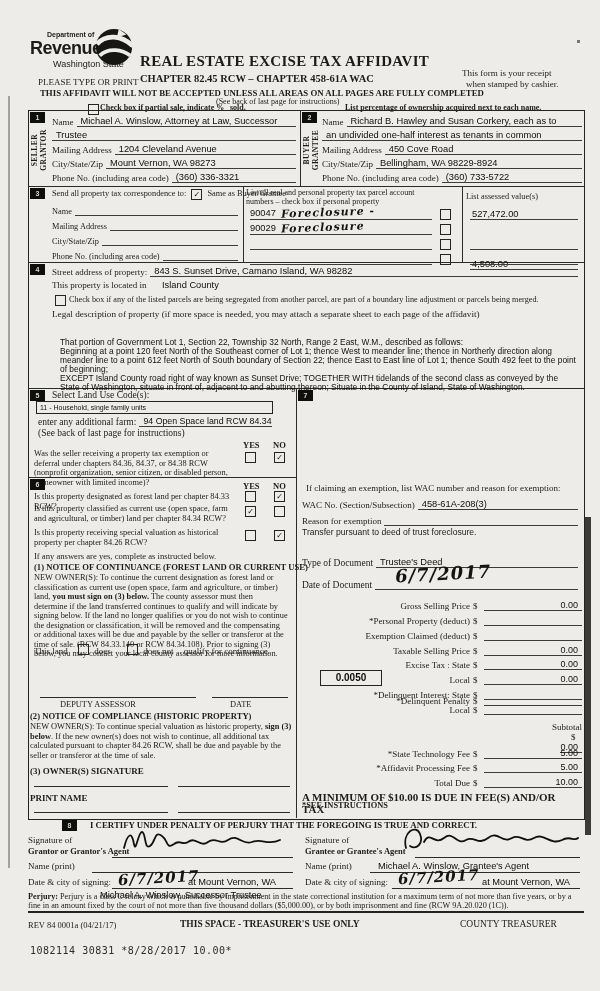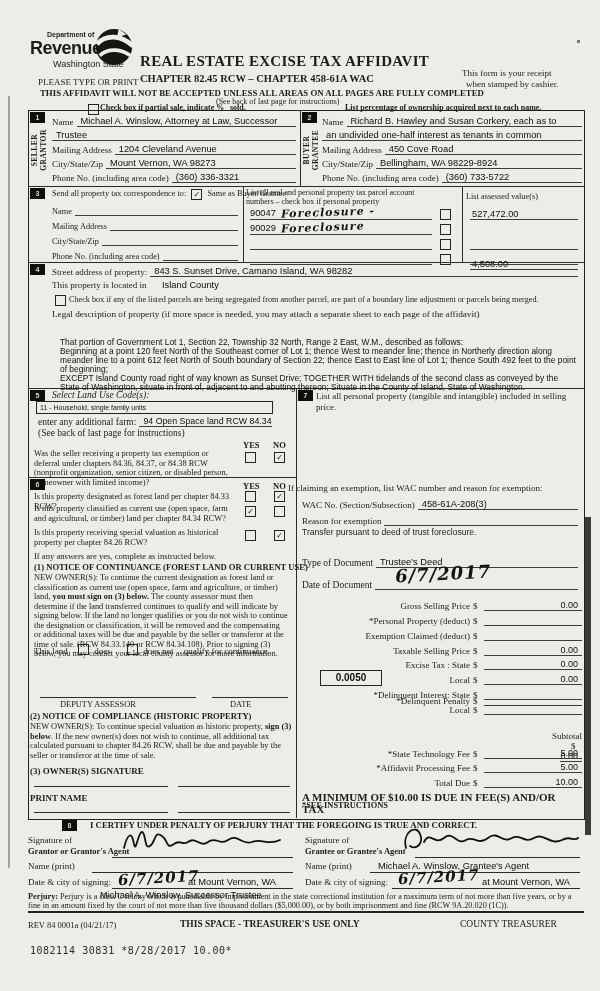--- a/index.html
+++ b/index.html
@@ -17,21 +17,21 @@
   .cb{position:absolute;width:9px;height:9px;border:1px solid #232320;font:bold 8px/9px "DejaVu Sans",sans-serif;text-align:center;color:#10100e;}
   .cbi{display:inline-block;width:9px;height:9px;border:1px solid #232320;font:bold 8px/9px "DejaVu Sans",sans-serif;text-align:center;color:#10100e;vertical-align:-1px;}
   .fld{position:absolute;display:flex;align-items:flex-end;height:13px;}
   .fld .l{font:9px "Liberation Serif",serif;color:#1d1c1a;white-space:nowrap;padding-right:3px;}
   .fld .u{flex:1;border-bottom:1px solid #3c3c38;font:9.3px "Liberation Sans",sans-serif;color:#0e0e0c;white-space:nowrap;padding-left:4px;}
   .lbl{font:9px "Liberation Serif",serif;white-space:nowrap;}
   .val{font:9.3px "Liberation Sans",sans-serif;color:#0e0e0c;white-space:nowrap;}
   .vert{position:absolute;transform:rotate(-90deg);transform-origin:center;width:64px;text-align:center;font:bold 7.5px/9px "Liberation Serif",serif;letter-spacing:.5px;}
   .hand1{font:italic bold 11px "DejaVu Serif",serif;letter-spacing:1px;color:#16140f;transform:rotate(-2deg);display:inline-block;}
   .hdate{position:absolute;font:italic bold 15px "DejaVu Serif",serif;letter-spacing:1px;color:#16140f;transform:rotate(-3deg);}
-  .mrow{position:absolute;left:300px;width:282px;height:13px;display:flex;align-items:flex-end;}
+  .mrow{position:absolute;left:300px;width:282px;height:13px;display:flex;align-items:flex-end;justify-content:center;}
   .mlabel{width:170px;text-align:right;font:9px "Liberation Serif",serif;white-space:nowrap;}
   .mdollar{width:11px;font:9px "Liberation Serif",serif;padding-left:3px;}
   .mline{flex:1;border-bottom:1px solid #3c3c38;text-align:right;font:9px "Liberation Sans",sans-serif;color:#0e0e0c;padding-right:4px;}
   .para{position:absolute;font:8.35px/9.55px "Liberation Serif",serif;color:#1d1c1a;text-align:left;}
   .ctr{text-align:left;}
   .sigline{position:absolute;background:#2b2b28;height:1.2px;}
   .ratebox{position:absolute;border:1.5px solid #232320;font:bold 10px/14px "Liberation Sans",sans-serif;text-align:center;color:#0e0e0c;}
   .selbox{position:absolute;border:1px solid #232320;font:7px/11px "Liberation Sans",sans-serif;color:#14140f;padding-left:3px;}
 </style>
 </head>
@@ -192,21 +192,21 @@
   <div class="abs lbl" style="left:52px;top:280px;">This property is located in</div>
   <div class="abs val" style="left:162px;top:280px;">Island County</div>
   <span class="cb" style="left:55px;top:295px;"></span>
   <div class="abs" style="left:69px;top:295px;width:512px;font:8.2px 'Liberation Serif',serif;white-space:nowrap;">Check box if any of the listed parcels are being segregated from another parcel, are part of a boundary line adjustment or parcels being merged.</div>
   <div class="abs lbl" style="left:52px;top:309px;font-size:9.2px;">Legal description of property (if more space is needed, you may attach a separate sheet to each page of the affidavit)</div>
   <div class="abs sans" style="left:60px;top:338px;width:516px;font-size:8.4px;line-height:9px;white-space:pre-wrap;color:#12110f;">That portion of Government Lot 1, Section 22, Township 32 North, Range 2 East, W.M., described as follows:
 Beginning at a point 120 feet North of the Southeast corner of Lot 1; thence West to meander line; thence in Northerly direction along meander line to a point 612 feet North of South boundary of Section 22; thence East to East line of Lot 1; thence South 492 feet to the point of beginning;
 EXCEPT Island County road right of way known as Sunset Drive; TOGETHER WITH tidelands of the second class as conveyed by the State of Washington, situate in front of, adjacent to and abutting thereon; Situate in the County of Island, State of Washington.</div>
 
   <span class="secnum" style="left:30px;top:390px;">5</span>
-  <div class="abs serif nw" style="left:52px;top:390px;font-size:9.5px;font-style:italic;">Select Land Use Code(s):</div>
+  <div class="abs serif nw" style="left:52px;top:390px;font-size:9.5px;">Select Land Use Code(s):</div>
   <div class="selbox" style="left:36px;top:401px;width:232px;height:11px;">11 - Household, single family units</div>
   <div class="fld" style="left:38px;top:414px;width:232px;">
     <span class="l" style="font-size:9.5px;">enter any additional farm:</span>
     <span class="u" style="font-size:8.8px;margin-top:12px;">94 Open Space land RCW 84.34</span>
   </div>
   <div class="abs serif nw" style="left:38px;top:428px;font-size:9.5px;">(See back of last page for instructions)</div>
   <div class="abs serif b" style="left:243px;top:440px;font-size:8.5px;">YES</div>
   <div class="abs serif b" style="left:273px;top:440px;font-size:8.5px;">NO</div>
   <div class="para" style="left:34px;top:449px;width:202px;font-size:8.35px;line-height:9.6px;">Was the seller receiving a property tax exemption or deferral under chapters 84.36, 84.37, or 84.38 RCW (nonprofit organization, senior citizen, or disabled person, homeowner with limited income)?</div>
   <span class="cb" style="left:245px;top:452px;"></span>
@@ -246,22 +246,21 @@
     <span>NEW OWNER(S): To continue special valuation as historic property, </span><span class="b">sign (3) below</span><span>. If the new owner(s) does not wish to continue, all additional tax calculated pursuant to chapter 84.26 RCW, shall be due and payable by the seller or transferor at the time of sale.</span>
   </div>
   <div class="abs serif b ctr" style="left:30px;top:766px;width:266px;font-size:9px;">(3)  OWNER(S) SIGNATURE</div>
   <div class="sigline" style="left:34px;top:786px;width:134px;"></div>
   <div class="sigline" style="left:178px;top:786px;width:112px;"></div>
   <div class="abs serif b ctr" style="left:30px;top:793px;width:266px;font-size:9px;">PRINT NAME</div>
   <div class="sigline" style="left:34px;top:812px;width:134px;"></div>
   <div class="sigline" style="left:178px;top:812px;width:112px;"></div>
 
   <span class="secnum" style="left:298px;top:390px;">7</span>
-  <div class="abs serif" style="left:316px;top:391px;width:258px;font-size:9px;line-height:11px;">List all  personal property (tangible and intangible) included in selling price.</div>
-  <div class="abs serif nw" style="left:288px;top:483px;font-size:9px;">If claiming an exemption, list WAC number and reason for exemption:</div>
+  <div class="abs serif nw" style="left:306px;top:483px;font-size:9px;">If claiming an exemption, list WAC number and reason for exemption:</div>
   <div class="fld" style="left:302px;top:497px;width:276px;">
     <span class="l">WAC No. (Section/Subsection)</span>
     <span class="u b">458-61A-208(3)</span>
   </div>
   <div class="fld" style="left:302px;top:513px;width:276px;">
     <span class="l">Reason for exemption</span>
     <span class="u"></span>
   </div>
   <div class="abs sans" style="left:302px;top:527px;font-size:8.6px;">Transfer pursuant to deed of trust foreclosure.</div>
   <div class="fld" style="left:302px;top:555px;width:276px;">

